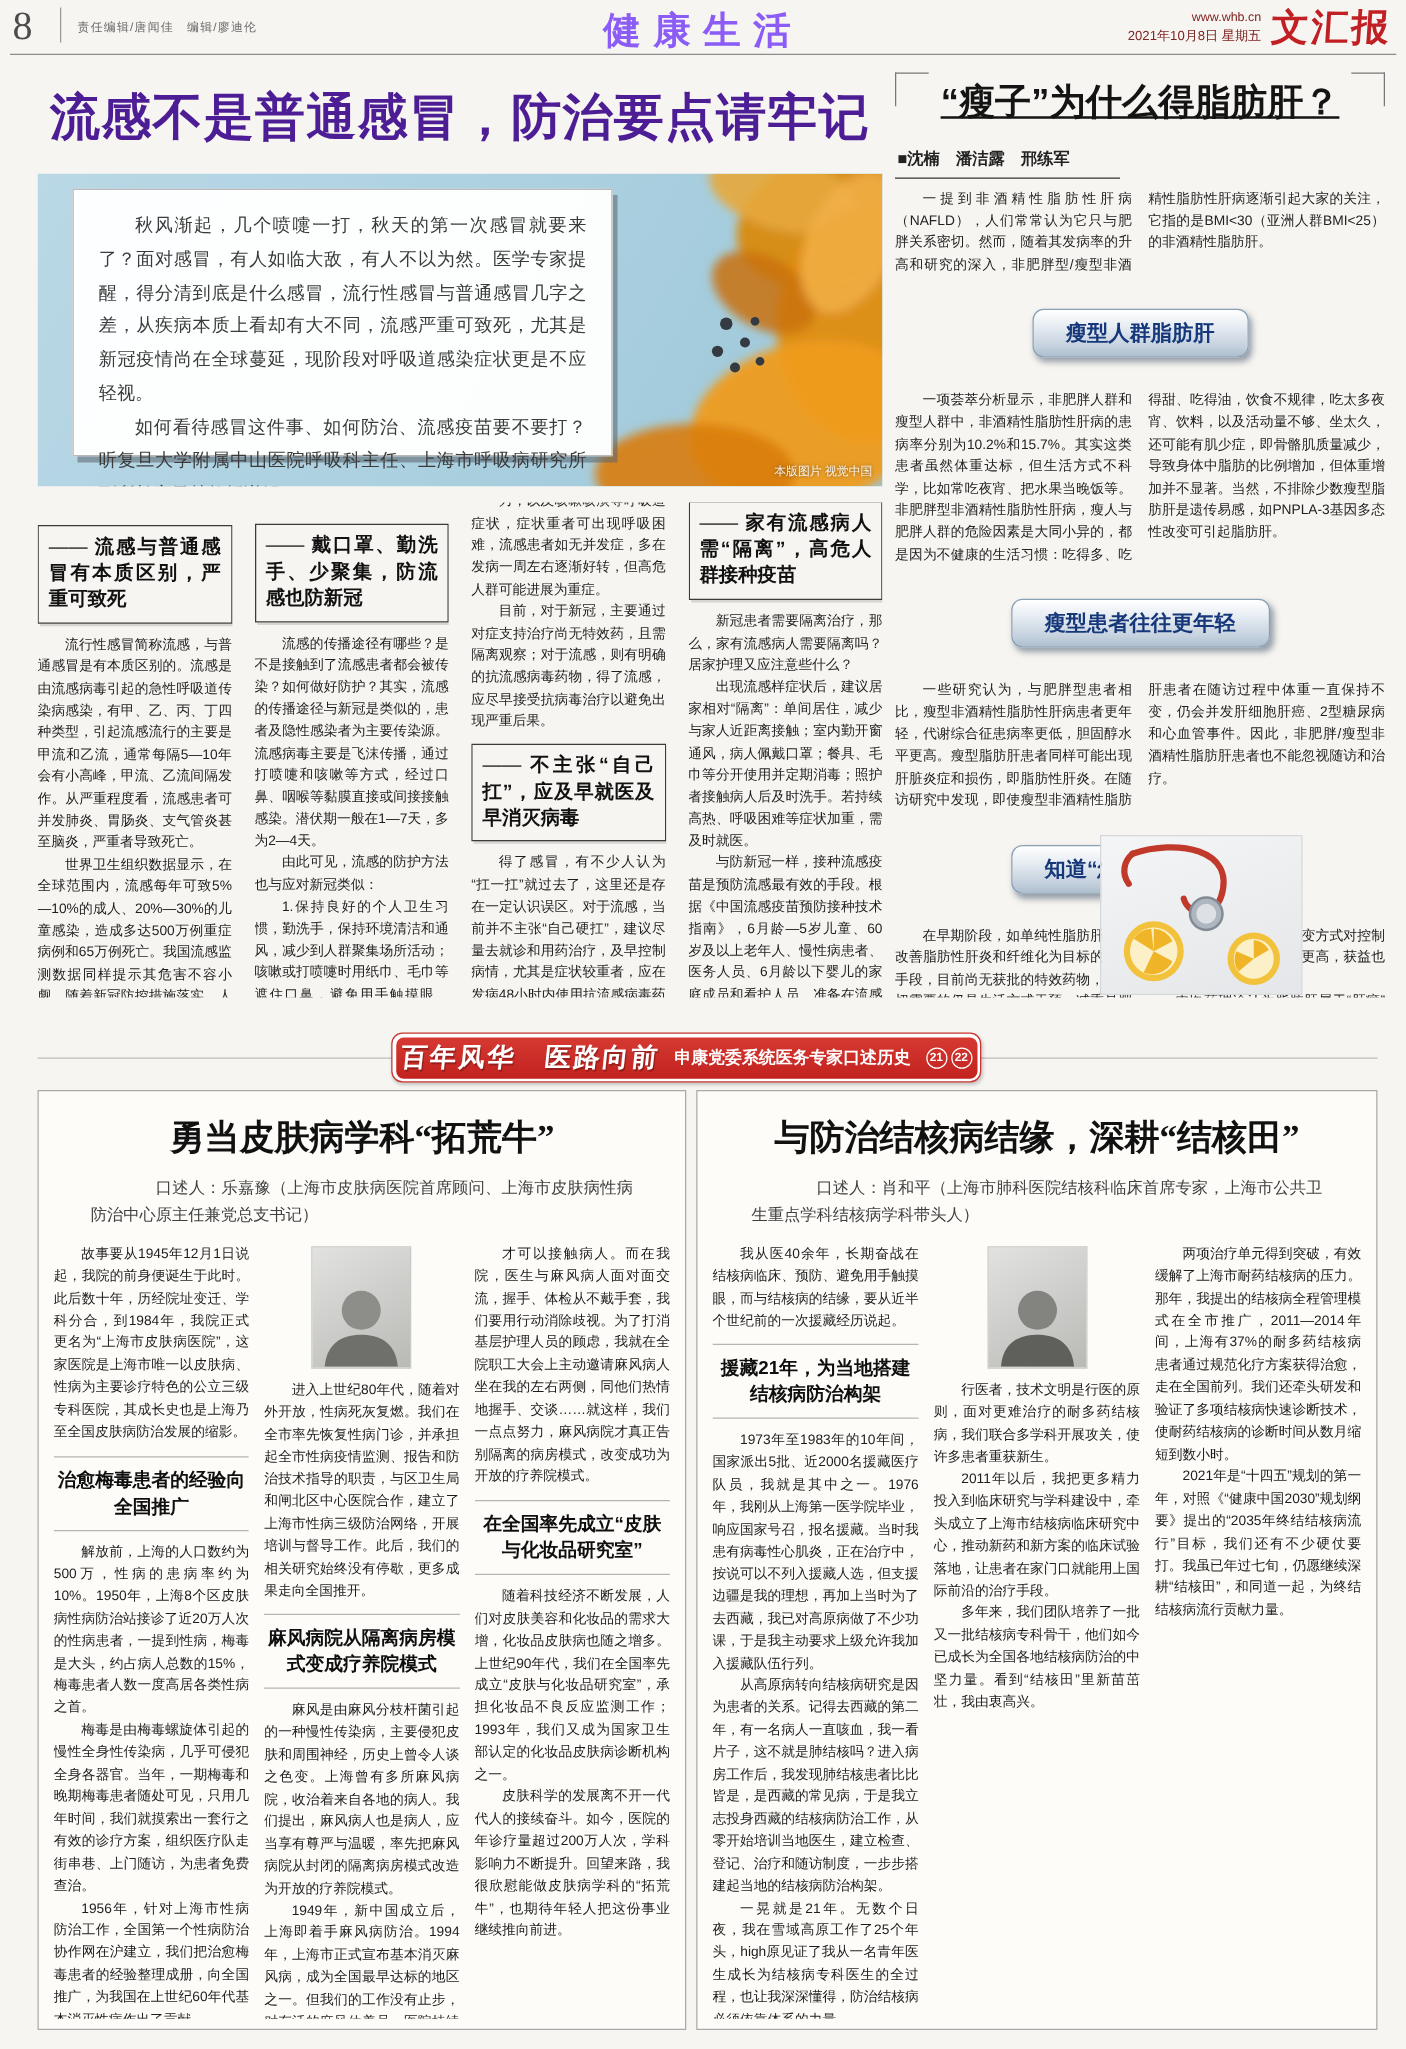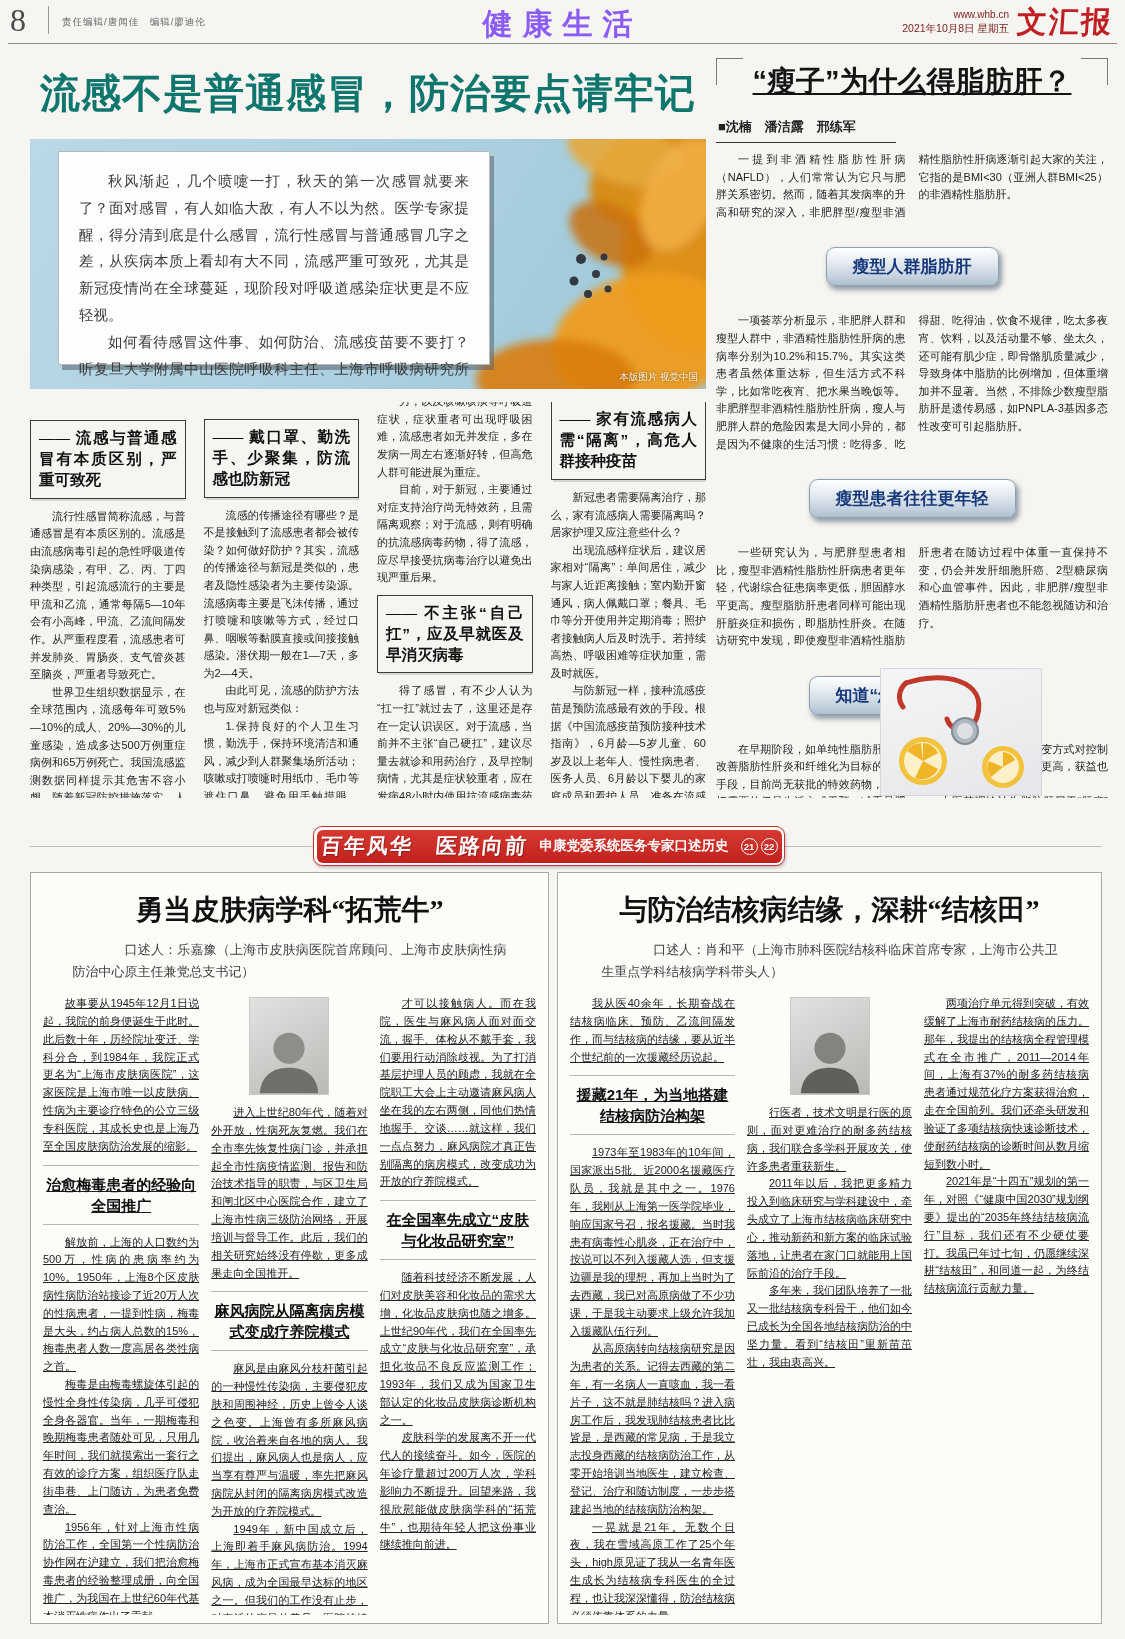--- a/index.html
+++ b/index.html
@@ -14,21 +14,21 @@
   .edition { position:absolute; left:62px; top:16px; font-size:9.5px; color:#666; letter-spacing:1px; }
   .section-title { position:absolute; left:0; right:0; top:4px; text-align:center; font-size:30px; font-weight:700; color:#8b5cf6; letter-spacing:10px; font-family:"Liberation Serif", serif; }
   .hdr-right { position:absolute; right:12px; top:2px; display:flex; align-items:center; gap:8px; }
   .hdr-right .wd { text-align:right; color:#7d2320; }
   .hdr-right .site { font-size:10px; display:block; }
   .hdr-right .date { font-size:10.5px; display:block; margin-top:2px; }
   .masthead { color:#c01f24; font-weight:900; font-size:30px; font-family:"Liberation Serif", serif; letter-spacing:2px; transform:skewX(-4deg); }
 
   
   .flu { position:absolute; left:30px; top:50px; width:676px; height:748px; overflow:hidden; }
-  .flu-headline { margin-top:16px; text-align:center; font-size:40px; font-weight:900; color:#0f766e; letter-spacing:1px; }
+  .flu-headline { margin-top:16px; text-align:center; font-size:40px; font-weight:900; color:#4c1d95; letter-spacing:1px; }
   .flu-photo { position:relative; margin-top:18px; width:676px; height:250px; background:linear-gradient(120deg,#bad8e6 0%,#a9cfdf 60%,#9cc6d8 100%); overflow:hidden; }
   .leaves { position:absolute; right:0; top:0; width:330px; height:250px; }
   .intro-box { position:absolute; left:28px; top:12px; width:432px; height:214px; background:rgba(255,255,255,.97); border:1px solid #b9b9b9; box-shadow:4px 5px 0 rgba(90,100,110,.55); padding:16px 20px; }
   .intro-box p { font-family:"Liberation Serif", serif; font-size:14.5px; line-height:1.85; color:#3a3a3a; text-indent:2em; text-align:justify; }
   .photo-caption { position:absolute; right:8px; bottom:5px; font-size:9.5px; color:rgba(255,255,255,.9); text-shadow:0 0 3px rgba(0,0,0,.5); }
   .flu-cols { display:flex; gap:18px; margin-top:13px; height:430px; overflow:hidden;align-items:center; }
   .flu-col { flex:1; font-size:11px; line-height:1.6; text-align:justify; color:#1d1d1d; overflow:hidden; }
   .flu-col p { text-indent:2em; margin:0; }
   .author-line { font-weight:800; font-size:13px; border-bottom:1.5px solid #333; display:inline-block; padding:2px 26px 4px 0; margin-bottom:10px; }
   .flu-subhead { border:1.5px solid #3b3b3b; padding:7px 8px; font-size:15.5px; font-weight:800; line-height:1.35; margin:8px 0 9px; color:#111; box-shadow:2px 2px 0 rgba(120,120,120,.25); }
@@ -55,21 +55,21 @@
   .banner-sub { font-size:13.5px; font-weight:700; }
   .banner-nums { display:flex; gap:3px; }
   .num-circle { width:17px; height:17px; border:1.5px solid #fff; border-radius:50%; font-size:9.5px; font-weight:700; display:flex; align-items:center; justify-content:center; }
 
   
   .obox { position:absolute; top:872px; height:752px; background:#fdfcf9; border:1px solid #a9a9a9; padding:14px 12px 10px; overflow:hidden; }
   .obox-left { left:30px; width:519px; }
   .obox-right { left:557px; width:545px; }
   .o-headline { text-align:center; font-family:"Liberation Serif", serif; font-size:28px; font-weight:900; color:#111; margin-top:4px; }
   .o-byline { margin:10px auto 12px; width:88%; font-family:"Liberation Serif", serif; font-size:13px; line-height:1.7; color:#404040; text-align:justify; text-indent:4em; }
-  .o-cols { display:flex; gap:12px; height:620px; overflow:hidden;text-decoration:underline; }
+  .o-cols { display:flex; gap:12px; height:620px; overflow:hidden; }
   .o-col { flex:1; font-size:11px; line-height:1.62; text-align:justify; color:#1c1c1c; overflow:hidden; }
   .o-col p { text-indent:2em; margin:0; }
   .o-subhead { text-align:center; font-weight:800; font-size:15px; line-height:1.4; color:#0f0f0f; border-top:1px solid #b5b5b5; border-bottom:1px solid #b5b5b5; padding:8px 2px; margin:9px 0; }
   .portrait { width:80px; height:98px; margin:2px auto 9px; background:linear-gradient(150deg,#e2e2e0,#b9b9b6); border:1px solid #c8c8c4; display:flex; align-items:flex-end; justify-content:center; overflow:hidden; }
 </style>
 </head>
 <body>
 
 <div class="header">
   <div class="page-num">8</div>
@@ -266,21 +266,21 @@
     </div>
   </div>
 </div>
 
 <div class="obox obox-right">
   <div class="o-headline">与防治结核病结缘，深耕“结核田”</div>
   <div class="o-byline">口述人：肖和平（上海市肺科医院结核科临床首席专家，上海市公共卫生重点学科结核病学科带头人）</div>
   <div class="o-cols">
     <div class="o-col">
       <div>
-          <p>我从医40余年，长期奋战在结核病临床、预防、乙流间隔发作，而与结核病的结缘，要从近半个世纪前的一次援藏经历说起。</p>
+          <p>我从医40余年，长期奋战在结核病临床、预防、避免用手触摸眼，而与结核病的结缘，要从近半个世纪前的一次援藏经历说起。</p>
         </div>
       <div class="o-subhead">援藏21年，为当地搭建结核病防治构架</div>
       <div>
           <p>1973年至1983年的10年间，国家派出5批、近2000名援藏医疗队员，我就是其中之一。1976年，我刚从上海第一医学院毕业，响应国家号召，报名援藏。当时我患有病毒性心肌炎，正在治疗中，按说可以不列入援藏人选，但支援边疆是我的理想，再加上当时为了去西藏，我已对高原病做了不少功课，于是我主动要求上级允许我加入援藏队伍行列。</p>
           <p>从高原病转向结核病研究是因为患者的关系。记得去西藏的第二年，有一名病人一直咳血，我一看片子，这不就是肺结核吗？进入病房工作后，我发现肺结核患者比比皆是，是西藏的常见病，于是我立志投身西藏的结核病防治工作，从零开始培训当地医生，建立检查、登记、治疗和随访制度，一步步搭建起当地的结核病防治构架。</p>
           <p>一晃就是21年。无数个日夜，我在雪域高原工作了25个年头，high原见证了我从一名青年医生成长为结核病专科医生的全过程，也让我深深懂得，防治结核病必须依靠体系的力量。</p>
         </div>
 
     </div>
     <div class="o-col">

